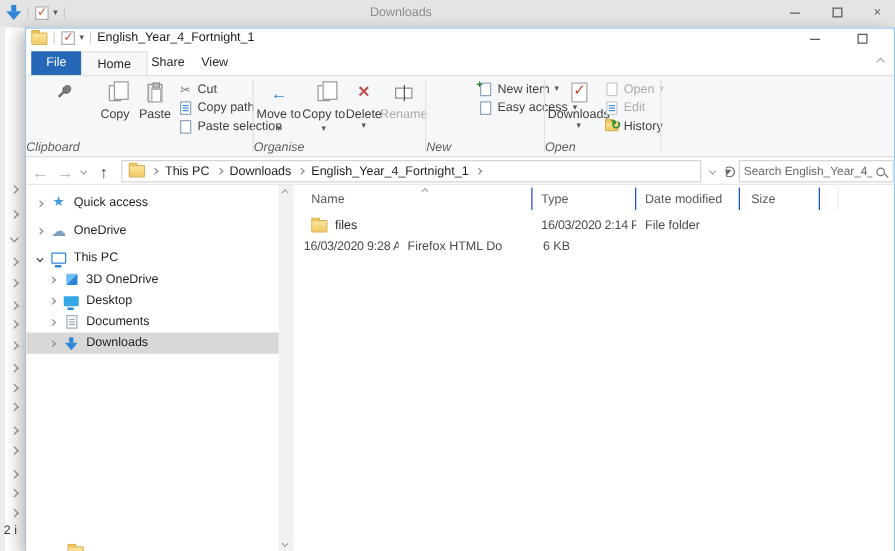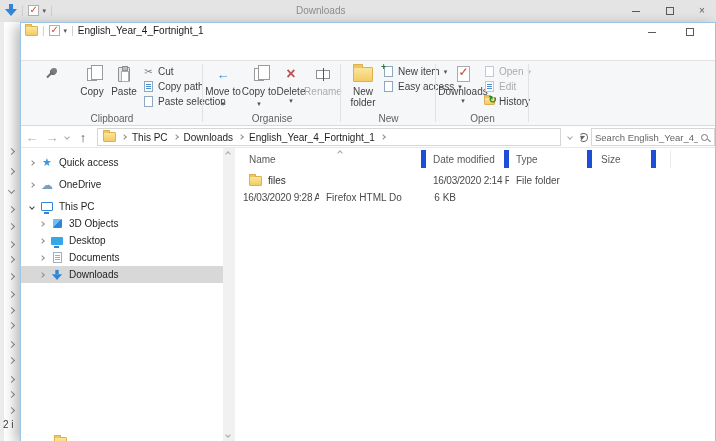--- a/index.html
+++ b/index.html
@@ -48,21 +48,21 @@
   .tabrow { position:absolute; left:0; top:18px; width:100%; height:19px; background:#fff; }
   .tab { position:absolute; top:0; height:19px; line-height:19px; padding:0 12px; color:#262626; }
   .tab.file { left:4px; background:#2568b8; color:#fff; }
   .tab.home { left:44px; background:#f6f7f8; border:1px solid #e2e2e2; border-bottom:none; z-index:2; }
   .tab.share { left:88px; }
   .tab.view { left:128px; }
   .ribbon-collapse { position:absolute; right:8px; top:6px; }
   .ribbon { position:absolute; left:0; top:37px; width:100%; height:66px; background:#f6f7f8; border-top:1px solid #e2e2e2; border-bottom:1px solid #d9d9d9; }
   .rgroup { position:absolute; top:0; height:64px; }
   .rgroup .gsep { position:absolute; right:0; top:3px; bottom:3px; width:1px; background:#e2e2e2; }
-  .glabel { position:absolute; bottom:1px; left:0; right:0; text-align:center; color:#5f5f5f; }
+  .glabel { position:absolute; bottom:1px; left:0; right:0; color:#5f5f5f;font-style:italic; }
   .rbtn { position:absolute; display:flex; flex-direction:column; align-items:center; text-align:center; color:#3f3f3f; line-height:11px; }
   .rbtn .ic { height:20px; display:flex; align-items:center; justify-content:center; margin-bottom:2px; }
   .sbtn { position:absolute; display:flex; align-items:center; gap:4px; color:#3f3f3f; white-space:nowrap; }
   .sbtn .mic { width:11px; height:11px; display:inline-flex; align-items:center; justify-content:center; }
   .disabled { color:#ababab !important; }
 
   
   .pinic { position:relative; width:14px; height:14px; }
   .pinic::before { content:''; position:absolute; left:7px; top:1px; width:6px; height:6px; background:#7c7c7c; border-radius:50%; box-shadow:-1px 1px 0 #5e5e5e; }
   .pinic::after { content:''; position:absolute; left:2px; top:7px; width:7px; height:2px; background:#6e6e6e; transform:rotate(135deg); }
@@ -117,21 +117,21 @@
   .deskic { position:relative; width:12px; height:8px; background:#35a7e8; border-radius:1px; }
   .deskic::after { content:''; position:absolute; left:3px; bottom:-3px; width:5px; height:1.5px; background:#2f86d8; }
   .docic { position:relative; width:9px; height:11px; background:#fff; border:1px solid #9db0c0; }
   .docic::after { content:''; position:absolute; left:1px; top:2px; width:5px; height:1px; background:#9db0c0; box-shadow:0 2px #9db0c0,0 4px #9db0c0; }
   .sidescroll { position:absolute; left:202px; top:0; width:12px; bottom:0; background:#f1f1f1; }
   .sidescroll .chev { position:absolute; left:3px; }
   .firefoxic { width:12px; height:12px; border-radius:3px; background:radial-gradient(circle at 60% 38%,#ffb63e 0 38%,#e8542a 39% 58%,#33306e 59%); }
 
   .list { position:absolute; left:215px; top:0; right:0; bottom:0; }
   .lheader { position:absolute; left:0; top:2px; height:18px; right:0; display:flex; color:#595959; }
-  .hcell { border-right:5px solid #1d4ed8; display:flex; align-items:center; position:relative; }
+  .hcell { border-right:1px solid #1d4ed8; display:flex; align-items:center; position:relative; }
   .hc-name { width:190px; padding-left:13px; }
   .hc-date { width:83px; padding-left:7px; }
   .hc-type { width:83px; padding-left:7px; }
   .hc-size { width:64px; padding-left:9px; }
   .hc-pad  { width:15px; border-right:1px solid #ececec; }
   .sortcaret { position:absolute; left:102px; top:1px; }
   .frow { position:absolute; left:0; right:0; height:17px; display:flex; align-items:center; }
   .fr1 { top:24px; } .fr2 { top:41px; }
   .fc-name { width:190px; display:flex; align-items:center; gap:6px; padding-left:13px; color:#2b2b2b; }
   .fc-date { width:83px; padding-left:7px; color:#4a4a4a; letter-spacing:-.2px; white-space:nowrap; overflow:hidden; }
@@ -191,20 +191,27 @@
         </span>
       <span class="caret">▾</span>
       <span class="vsep">|</span>
       <span class="fg-title">English_Year_4_Fortnight_1</span>
     </div>
     <span class="winbtn" style="left:620px"><span class="dash"></span></span>
     <span class="winbtn" style="left:658px"><span class="box"></span></span>
     <span class="winbtn x" style="left:686px">×</span>
   </div>
 
+  <div class="tabrow">
+    <span class="tab file">File</span>
+    <span class="tab home">Home</span>
+    <span class="tab share">Share</span>
+    <span class="tab view">View</span>
+    <span class="chev up lt ribbon-collapse"></span>
+  </div>
 
   <div class="ribbon">
 
     <div class="rgroup" style="left:0;width:182px">
       <div class="rbtn" style="left:6px;top:3px;width:48px">
         <span class="ic">
             <span class="pinic"></span>
           </span>
       </div>
       <div class="rbtn" style="left:56px;top:3px;width:30px">
@@ -263,26 +270,20 @@
         <span class="ic">
             <span class="renameic"></span>
           </span>
         <span>Rename</span>
       </div>
       <div class="glabel">Organise</div>
       <span class="gsep"></span>
     </div>
 
     <div class="rgroup" style="left:320px;width:95px">
-      <div class="rbtn" style="left:4px;top:3px;width:36px">
-        <span class="ic">
-            <span class="folder lg"></span>
-          </span>
-        <span>New folder</span>
-      </div>
       <div class="sbtn" style="left:42px;top:5px">
         <span class="mic">
             <span class="minidoc plus"></span>
           </span>
         <span>New item</span>
         <span class="caret">▾</span>
       </div>
       <div class="sbtn" style="left:42px;top:20px">
         <span class="mic">
             <span class="minidoc"></span>
@@ -399,21 +400,21 @@
           </span>
         <span>This PC</span>
       </div>
       <div class="sideitem ind1" style="top:67px">
         <span class="chevslot">
             <span class="chev sm"></span>
           </span>
         <span class="iconslot">
             <span class="objic"></span>
           </span>
-        <span>3D Objects</span>
+        <span>3D OneDrive</span>
       </div>
       <div class="sideitem ind1" style="top:84px">
         <span class="chevslot">
             <span class="chev sm"></span>
           </span>
         <span class="iconslot">
             <span class="deskic"></span>
           </span>
         <span>Desktop</span>
       </div>
@@ -441,25 +442,25 @@
       <span class="chev up sm lt" style="top:4px"></span>
       <span class="chev down sm lt" style="bottom:4px"></span>
     </div>
 
     <div class="list">
       <div class="lheader">
         <span class="hcell hc-name">
           <span>Name</span>
           <span class="chev up sm lt sortcaret"></span>
         </span>
+        <span class="hcell hc-type">
+            <span>Type</span>
+          </span>
         <span class="hcell hc-date">
             <span>Date modified</span>
-          </span>
-        <span class="hcell hc-type">
-            <span>Type</span>
           </span>
         <span class="hcell hc-size">
             <span>Size</span>
           </span>
         <span class="hc-pad"></span>
       </div>
 
       <div class="frow fr1">
         <span class="fc-name">
           <span class="folder"></span>

